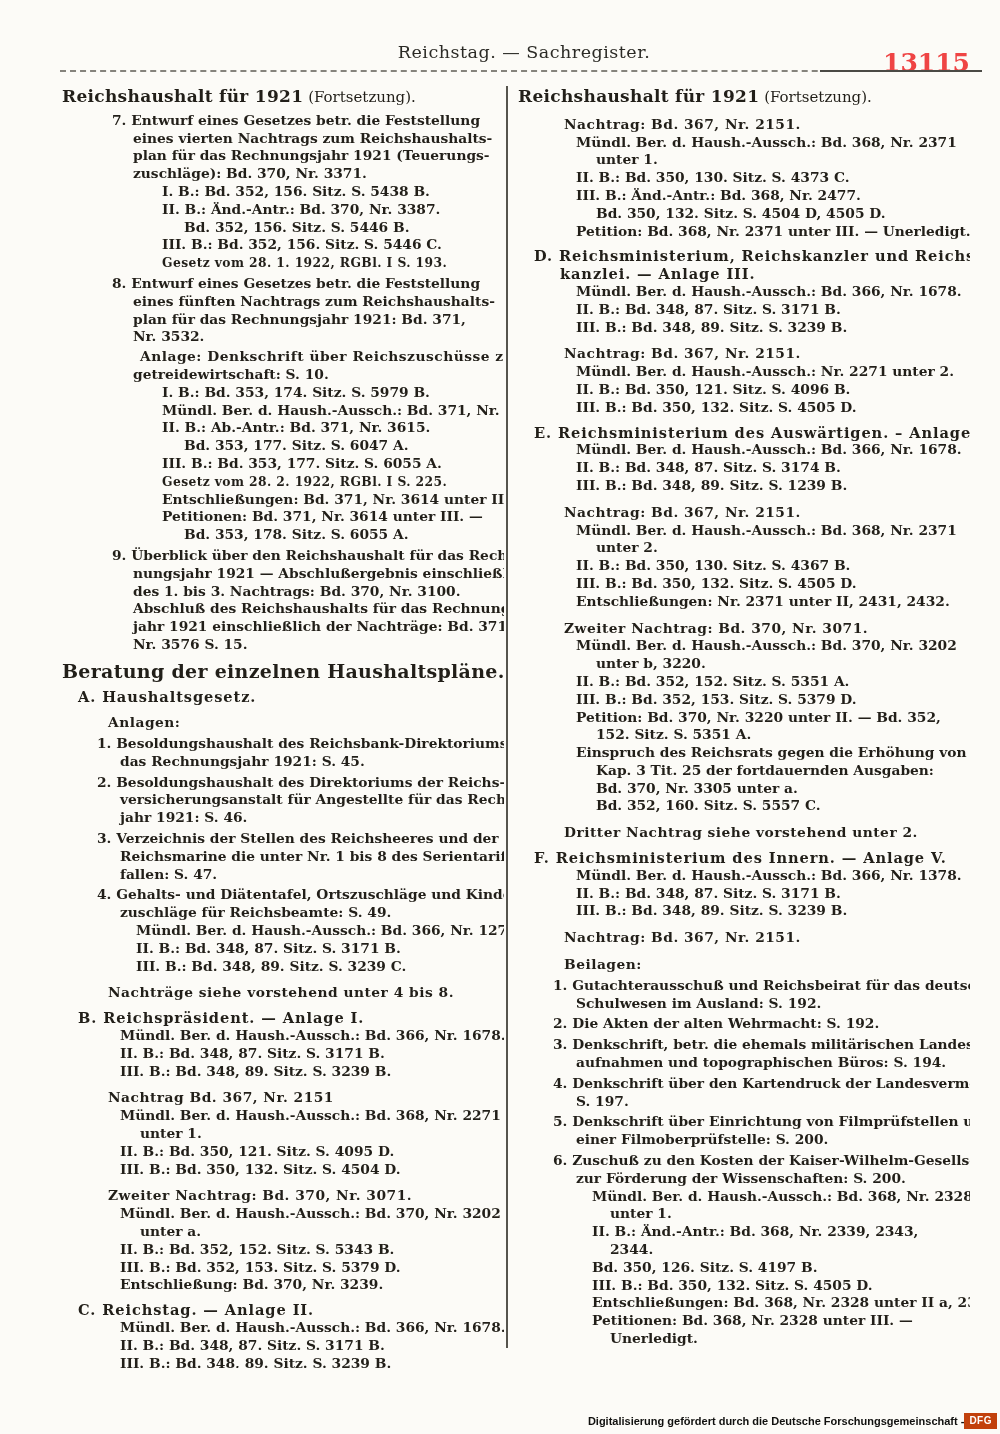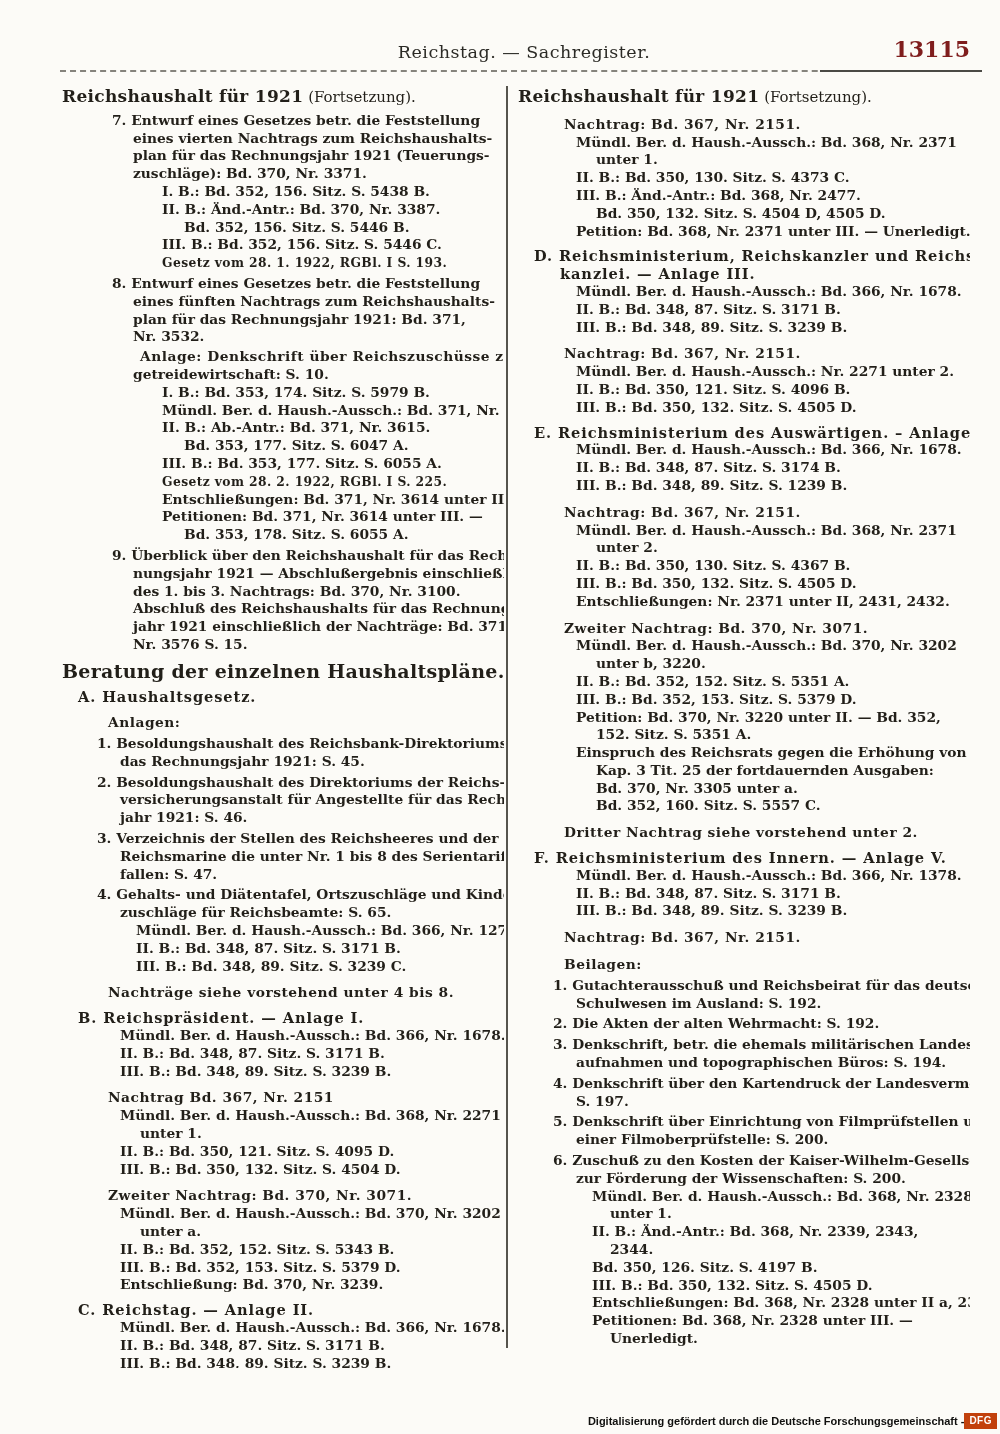--- a/index.html
+++ b/index.html
@@ -7,22 +7,22 @@
     position:relative;width:1000px;height:1434px;margin:0 auto;
     background:#fcfbf7;overflow:hidden;
     font-family:"DejaVu Serif",serif;color:#211f1a;
   }
   
   .hdr-center{
     position:absolute;top:42px;left:0;width:100%;text-align:center;
     font-size:17.5px;letter-spacing:.5px;color:#2b2a25;padding-left:24px;
   }
   .page-num{
-    position:absolute;top:36px;right:30px;
-    font-size:22px;font-weight:bold;color:#7f1d1d;
+    position:absolute;top:48px;right:30px;
+    font-size:25px;font-weight:bold;color:#ef4444;
   }
   .hdr-rule{
     position:absolute;top:70px;left:60px;width:878px;height:0;
     border-top:2px dashed #85837c;
   }
   .hdr-rule-solid{
     position:absolute;top:70px;left:820px;width:162px;height:2px;
     background:#4b4a45;
   }
   
@@ -119,21 +119,21 @@
       <div class="line anlB">Anlagen:</div>
       <div class="line n2">1. Besoldungshaushalt des Reichsbank-Direktoriums für</div>
       <div class="line cont2">das Rechnungsjahr 1921: S. 45.</div>
       <div class="line n2">2. Besoldungshaushalt des Direktoriums der Reichs-</div>
       <div class="line cont2">versicherungsanstalt für Angestellte für das Rechnungs-</div>
       <div class="line cont2">jahr 1921: S. 46.</div>
       <div class="line n2">3. Verzeichnis der Stellen des Reichsheeres und der</div>
       <div class="line cont2">Reichsmarine die unter Nr. 1 bis 8 des Serientarifs</div>
       <div class="line cont2">fallen: S. 47.</div>
       <div class="line n2">4. Gehalts- und Diätentafel, Ortszuschläge und Kinder-</div>
-      <div class="line cont2">zuschläge für Reichsbeamte: S. 65.</div>
+      <div class="line cont2">zuschläge für Reichsbeamte: S. 49.</div>
       <div class="line refC">Mündl. Ber. d. Haush.-Aussch.: Bd. 366, Nr. 1278.</div>
       <div class="line refC">II. B.: Bd. 348, 87. Sitz. S. 3171 B.</div>
       <div class="line refC">III. B.: Bd. 348, 89. Sitz. S. 3239 C.</div>
       <div class="line anlB">Nachträge siehe vorstehend unter 4 bis 8.</div>
       <div class="line sec">B. Reichspräsident. — Anlage I.</div>
       <div class="line refB">Mündl. Ber. d. Haush.-Aussch.: Bd. 366, Nr. 1678.</div>
       <div class="line refB">II. B.: Bd. 348, 87. Sitz. S. 3171 B.</div>
       <div class="line refB">III. B.: Bd. 348, 89. Sitz. S. 3239 B.</div>
       <div class="line anlB">Nachtrag Bd. 367, Nr. 2151</div>
       <div class="line refB">Mündl. Ber. d. Haush.-Aussch.: Bd. 368, Nr. 2271</div>

